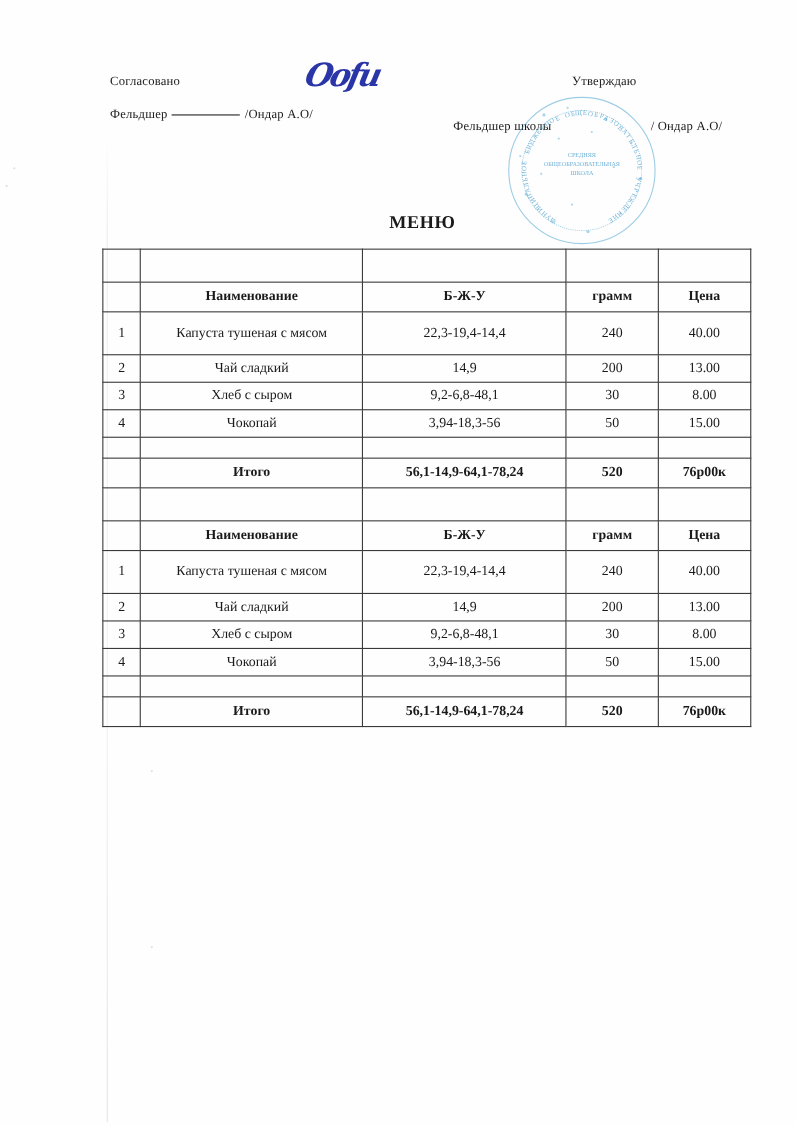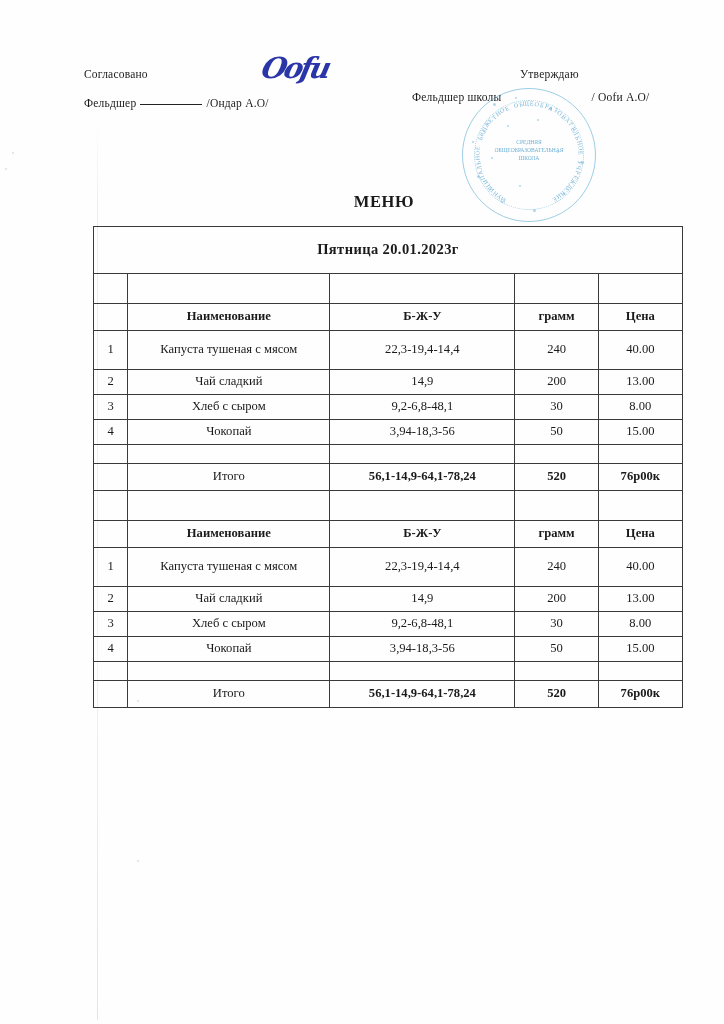--- a/index.html
+++ b/index.html
@@ -41,21 +41,21 @@
   
   .approvals {
     position: absolute;
     top: 68px;
     left: 0;
     width: 100%;
     height: 70px;
   }
   .appr-left {
     position: absolute;
-    left: 84px;
+    left: 100px;
     top: 0;
     font-size: 11.5px;
     letter-spacing: .2px;
   }
   .appr-left .line1 { margin-bottom: 13px; }
   .appr-left .line2 { white-space: nowrap; text-align: right; }
   .appr-left .sigline {
     display: inline-block;
     width: 62px;
     border-bottom: 1px solid #222;
@@ -65,21 +65,21 @@
   }
 
   .appr-right {
     position: absolute;
     left: 412px;
     top: 0;
     font-size: 11.5px;
     letter-spacing: .2px;
   }
   .appr-right .line1 {
-    margin-bottom: 11px;
+    margin-bottom: 29px;
     padding-left: 108px;
   }
   .appr-right .line2 { white-space: nowrap; }
 
   
   .sig {
     font-family: "DejaVu Serif", serif;
     color: #2a35a8;
     font-style: italic;
     font-weight: 700;
@@ -188,21 +188,21 @@
   .row-head td {
     font-weight: 700;
     height: 22px;
   }
   .row-item td { height: 20px; }
   .row-item.tall td { height: 34px; }
   .row-total td {
     font-weight: 700;
     height: 22px;
   }
-  .row-total .c-name { font-weight: 400; }
+  .row-total .c-name { font-weight: 700; }
   .row-thin td { height: 14px; }
 </style>
 </head>
 <body>
 
 <div class="page">
 
   <div class="crease"></div>
   <div class="speck" style="left:12px; top:152px;"></div>
   <div class="speck" style="left:5px; top:168px;"></div>
@@ -218,21 +218,21 @@
         <span>/Ондар А.О/</span>
       </div>
       <div class="sig sig-fel">Ооfи</div>
     </div>
 
     <div class="appr-right">
       <div class="line1">Утверждаю</div>
       <div class="line2">
         <span>Фельдшер школы</span>
         <span style="display:inline-block;width:84px;"></span>
-        <span>/ Ооfи А.О/</span>
+        <span>/ Ондар А.О/</span>
       </div>
 
     </div>
 
     <div class="stamp">
       <div class="stamp-noise" style="left:30px;  top:14px;  width:3px; height:3px;"></div>
       <div class="stamp-noise" style="left:52px;  top:8px;   width:2px; height:2px;"></div>
       <div class="stamp-noise" style="left:86px;  top:18px;  width:3px; height:3px;"></div>
       <div class="stamp-noise" style="left:110px; top:40px;  width:2px; height:2px;"></div>
       <div class="stamp-noise" style="left:118px; top:72px;  width:3px; height:3px;"></div>
@@ -311,23 +311,20 @@
   <table class="menu">
     <colgroup>
       <col class="c-num">
         <col class="c-name">
         <col class="c-bju">
         <col class="c-gram">
         <col class="c-price">
     </colgroup>
     <tbody>
 
-      <tr class="row-section">
-        <td colspan="5">Пятница  20.01.2023г</td>
-      </tr>
       <tr class="row-blank">
         <td></td>
           <td></td>
           <td></td>
           <td></td>
           <td></td>
       </tr>
 
       <tr class="row-head">
         <td></td>

